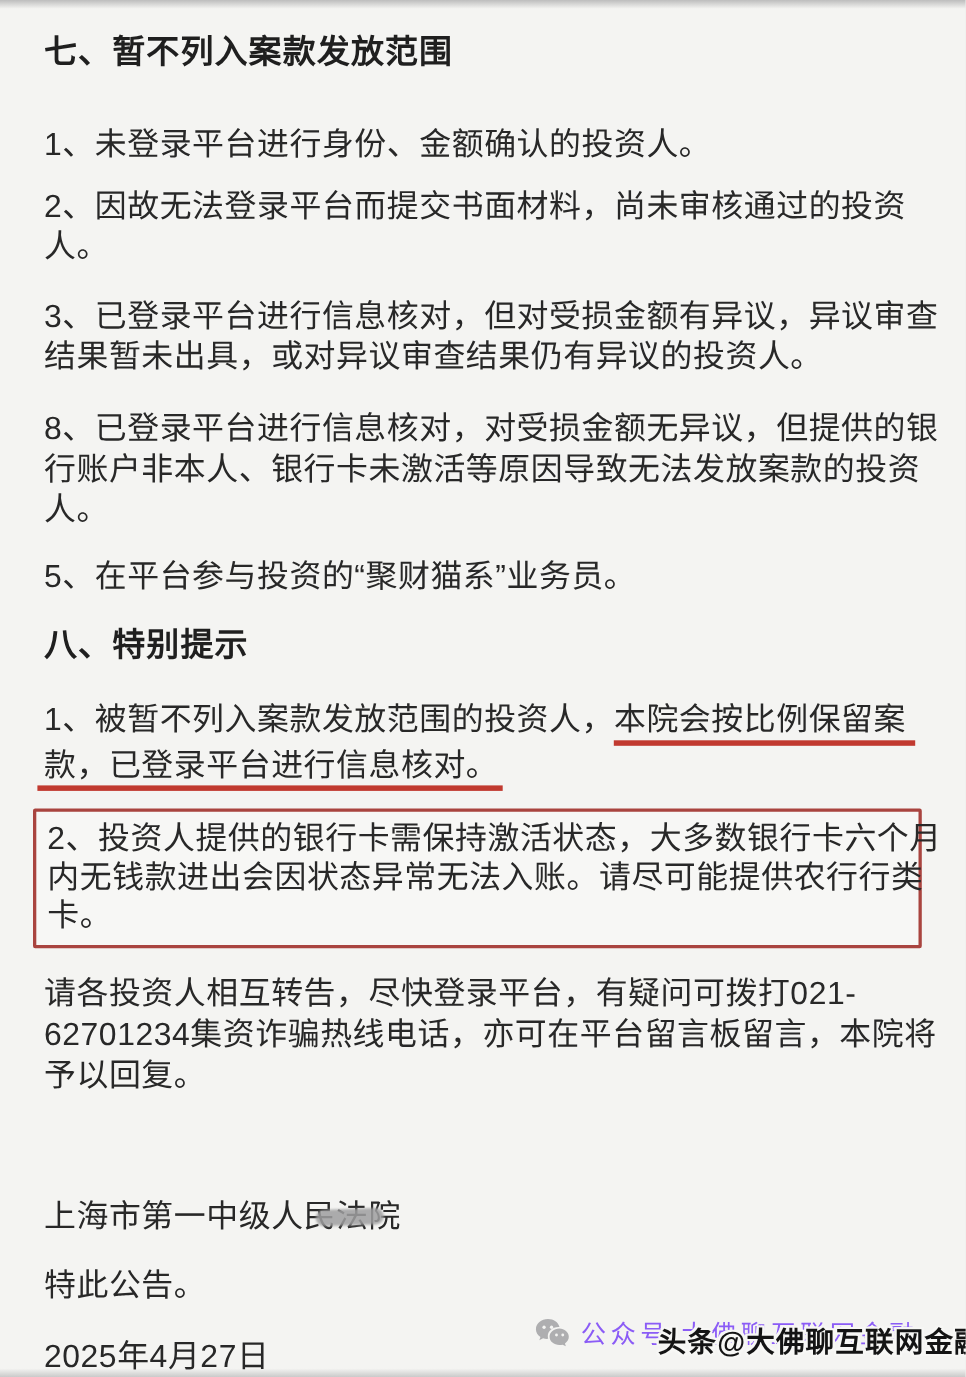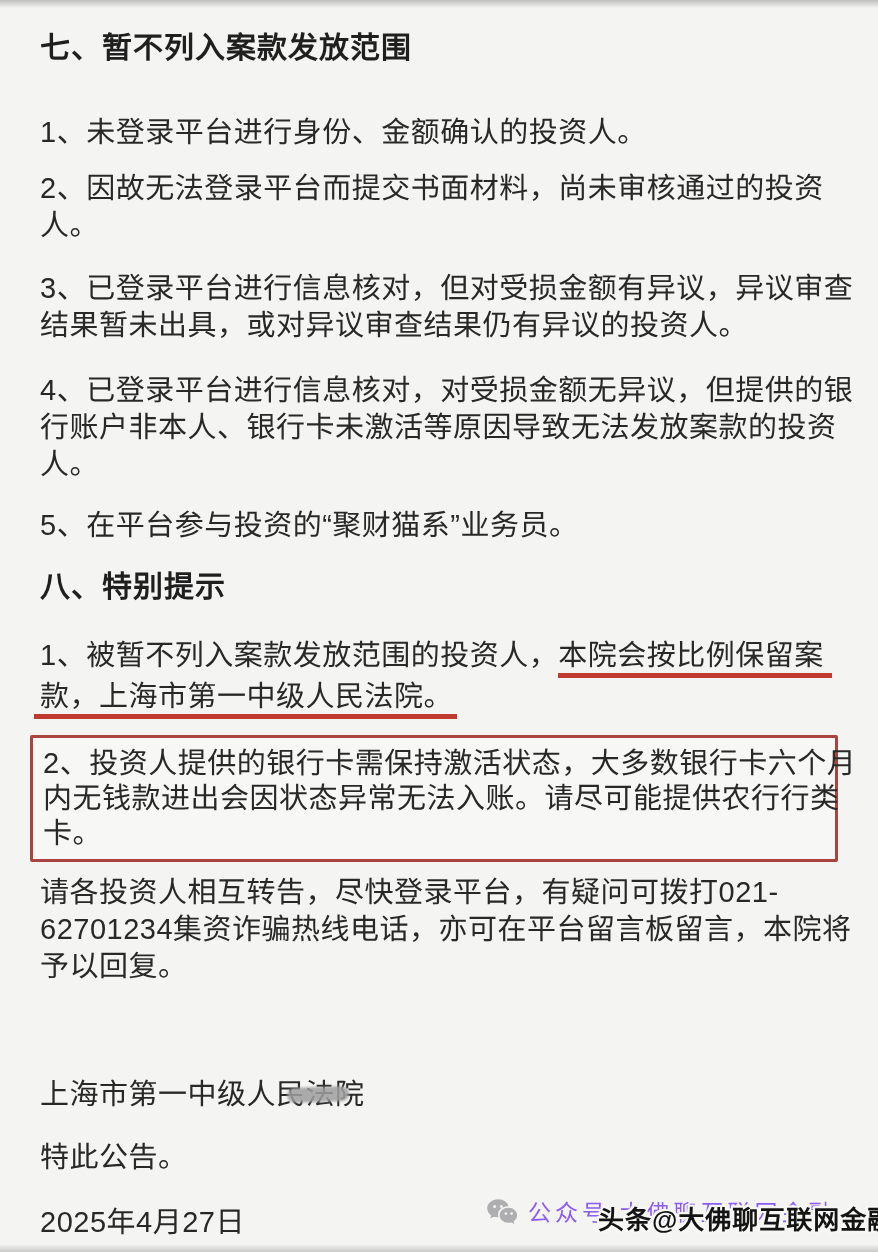--- a/index.html
+++ b/index.html
@@ -25,21 +25,21 @@
   h2{
     font-size:30px;line-height:36px;font-weight:700;margin:0;color:#1f1f1f;
     letter-spacing:1px;
   }
   .h-first{margin-top:30px;}
   .h-second{margin-top:25px;}
   .para{margin:0;letter-spacing:0.5px;}
   .ln{white-space:nowrap;}
   .mt34{margin-top:48px;} .mt30{margin-top:19px;} .mt26{margin-top:26px;}
   .mt28{margin-top:28px;} .mt24{margin-top:24px;} .mt32{margin-top:32px;}
-  .mt21{margin-top:12px;} .mt91{margin-top:91px;}
+  .mt21{margin-top:24px;} .mt91{margin-top:91px;}
   .redline{
     display:inline-block;
     border-bottom:5px solid #c13a30;
     padding-bottom:3px;
     line-height:29px;
   }
   .redline.ext{padding-right:8px;}
   .redline.lead{margin-left:-6px;padding-left:6px;padding-right:4px;}
   .red-box{
     margin:16px 2px 0 -10px;
@@ -92,34 +92,34 @@
       <div class="ln">2、因故无法登录平台而提交书面材料，尚未审核通过的投资</div>
       <div class="ln">人。</div>
     </div>
 
     <div class="para mt26">
       <div class="ln">3、已登录平台进行信息核对，但对受损金额有异议，异议审查</div>
       <div class="ln">结果暂未出具，或对异议审查结果仍有异议的投资人。</div>
     </div>
 
     <div class="para mt28">
-      <div class="ln">4、已登录平台进行信息核对，对受损金额无异议，但提供的银</div>
+      <div class="ln">8、已登录平台进行信息核对，对受损金额无异议，但提供的银</div>
       <div class="ln">行账户非本人、银行卡未激活等原因导致无法发放案款的投资</div>
       <div class="ln">人。</div>
     </div>
 
     <div class="para mt24">
       <div class="ln">5、在平台参与投资的“聚财猫系”业务员。</div>
     </div>
 
     <h2 class="h-second">八、特别提示</h2>
 
     <div class="para mt32">
       <div class="ln"><span>1、被暂不列入案款发放范围的投资人，</span><span class="redline ext">本院会按比例保留案</span></div>
-      <div class="ln"><span class="redline lead">款，上海市第一中级人民法院。</span></div>
+      <div class="ln"><span class="redline lead">款，已登录平台进行信息核对。</span></div>
     </div>
 
     <div class="red-box">
       <div class="para">
         <div class="ln">2、投资人提供的银行卡需保持激活状态，大多数银行卡六个月</div>
         <div class="ln">内无钱款进出会因状态异常无法入账。请尽可能提供农行行类</div>
         <div class="ln">卡。</div>
       </div>
     </div>
 

